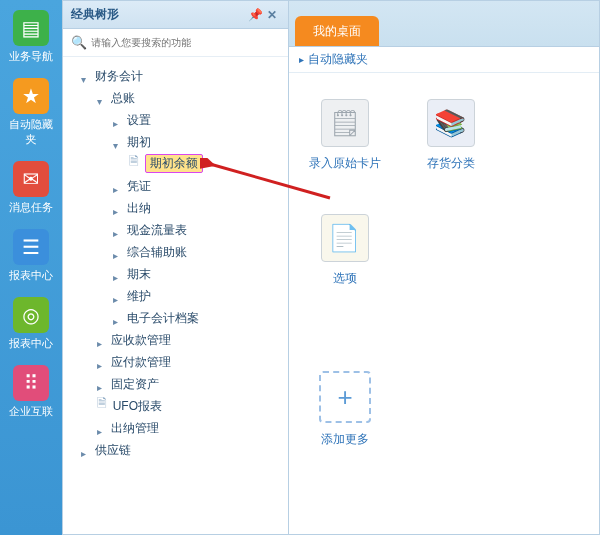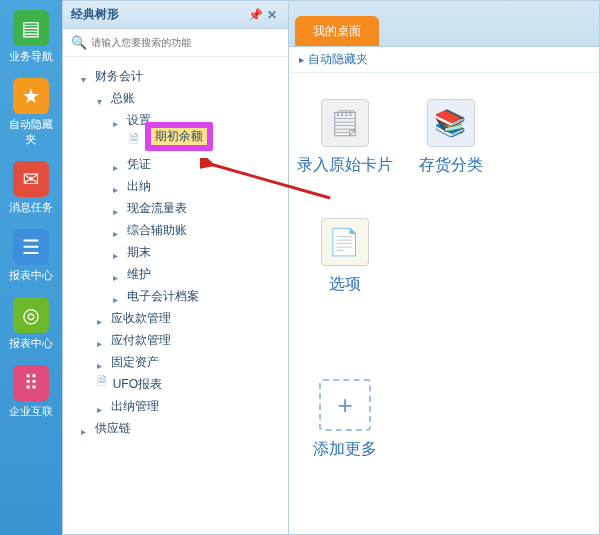--- a/index.html
+++ b/index.html
@@ -25,33 +25,33 @@
   .pin, .close-x { width:16px; text-align:center; color:#5b7fa0; cursor:pointer; }
   .search-row { padding:6px 8px; border-bottom:1px solid #e6eef5; display:flex; align-items:center; gap:4px; }
   .search-row .mag { color:#bbb; font-size:13px; }
   .search-row input { flex:1; border:none; outline:none; font-size:10px; color:#666; }
   .tree { flex:1; overflow:auto; padding:6px 4px 6px 8px; color:#2a4b6a; }
   .node { display:flex; align-items:flex-end; gap:4px; height:22px; cursor:pointer; white-space:nowrap; }
   .arrow { width:10px; display:inline-block; color:#6b8bab; font-size:10px; }
   .arrow.right::before { content:"▸"; }
   .arrow.down::before  { content:"▾"; }
   .doc-ico { color:#8aa7c2; margin-right:2px; }
-  .hl { background:#ffe28a; border:6px solid #d946ef; border-radius:2px; padding:0 4px; }
+  .hl { background:#ffe28a; border:1px solid #d946ef; border-radius:2px; padding:0 4px; }
   .ind1{padding-left:10px;} .ind2{padding-left:26px;} .ind3{padding-left:42px;} .ind4{padding-left:58px;}
 
   
   .workspace { flex:1; background:#fff; border:1px solid #b7cfe3; border-left:none; display:flex; flex-direction:column; position:relative; }
   .tab-strip { height:46px; background:linear-gradient(#d3e6f3,#c9e0ef); border-bottom:1px solid #b7cfe3; display:flex; align-items:flex-end; }
   .tab-active { height:30px; padding:0 18px; background:#f58a1f; color:#fff; border-top-left-radius:6px; border-top-right-radius:6px; display:flex; align-items:center; font-size:12px; margin-left:6px; }
   .fav-row { height:26px; display:flex; align-items:center; padding:0 10px; color:#2e73b8; border-bottom:1px solid #e3edf5; gap:4px; }
   .fav-row .tri { color:#2e73b8; font-size:10px; }
   .tiles { padding:26px 24px; display:flex; gap:42px; flex-wrap:wrap; }
   .tile { width:64px; display:flex; flex-direction:column; align-items:center; gap:8px; cursor:pointer; }
   .tile-ico { width:48px; height:48px; border-radius:4px; display:flex; align-items:center; justify-content:center; font-size:26px; }
-  .tile-txt { font-size:16px; color:#2e73b8; text-align:center; white-space:nowrap; }
+  .tile-txt { font-size:12px; color:#2e73b8; text-align:center; white-space:nowrap; }
   .ico-doc { background:#eef0f2; color:#9da6ae; border:1px solid #ccd3d9; }
   .ico-book{ background:#eaeef6; color:#efa02a; border:1px solid #ccd3d9; }
   .ico-star{ background:#f9f7ec; color:#f2b21a; border:1px solid #ccd3d9; }
   .add-tile { width:52px; height:52px; border:2px dashed #9dc0e6; border-radius:4px; color:#5c9bd6; font-size:26px; display:flex; align-items:center; justify-content:center; }
 
   
   .arrow-ann { position:absolute; left:200px; top:158px; width:140px; height:50px; pointer-events:none; }
 </style>
 </head>
 <body>
@@ -101,20 +101,24 @@
           <span class="arrow down"></span>
           <span>财务会计</span>
         </div>
       <div class="node ind2">
           <span class="arrow down"></span>
           <span>总账</span>
         </div>
       <div class="node ind3">
           <span class="arrow right"></span>
           <span>设置</span>
+        </div>
+      <div class="node ind3">
+          <span class="arrow down"></span>
+          <span>期初</span>
         </div>
       <div class="node ind4">
           <span class="doc-ico">🗎</span>
           <span class="hl">期初余额</span>
         </div>
       <div class="node ind3">
           <span class="arrow right"></span>
           <span>凭证</span>
         </div>
       <div class="node ind3">

